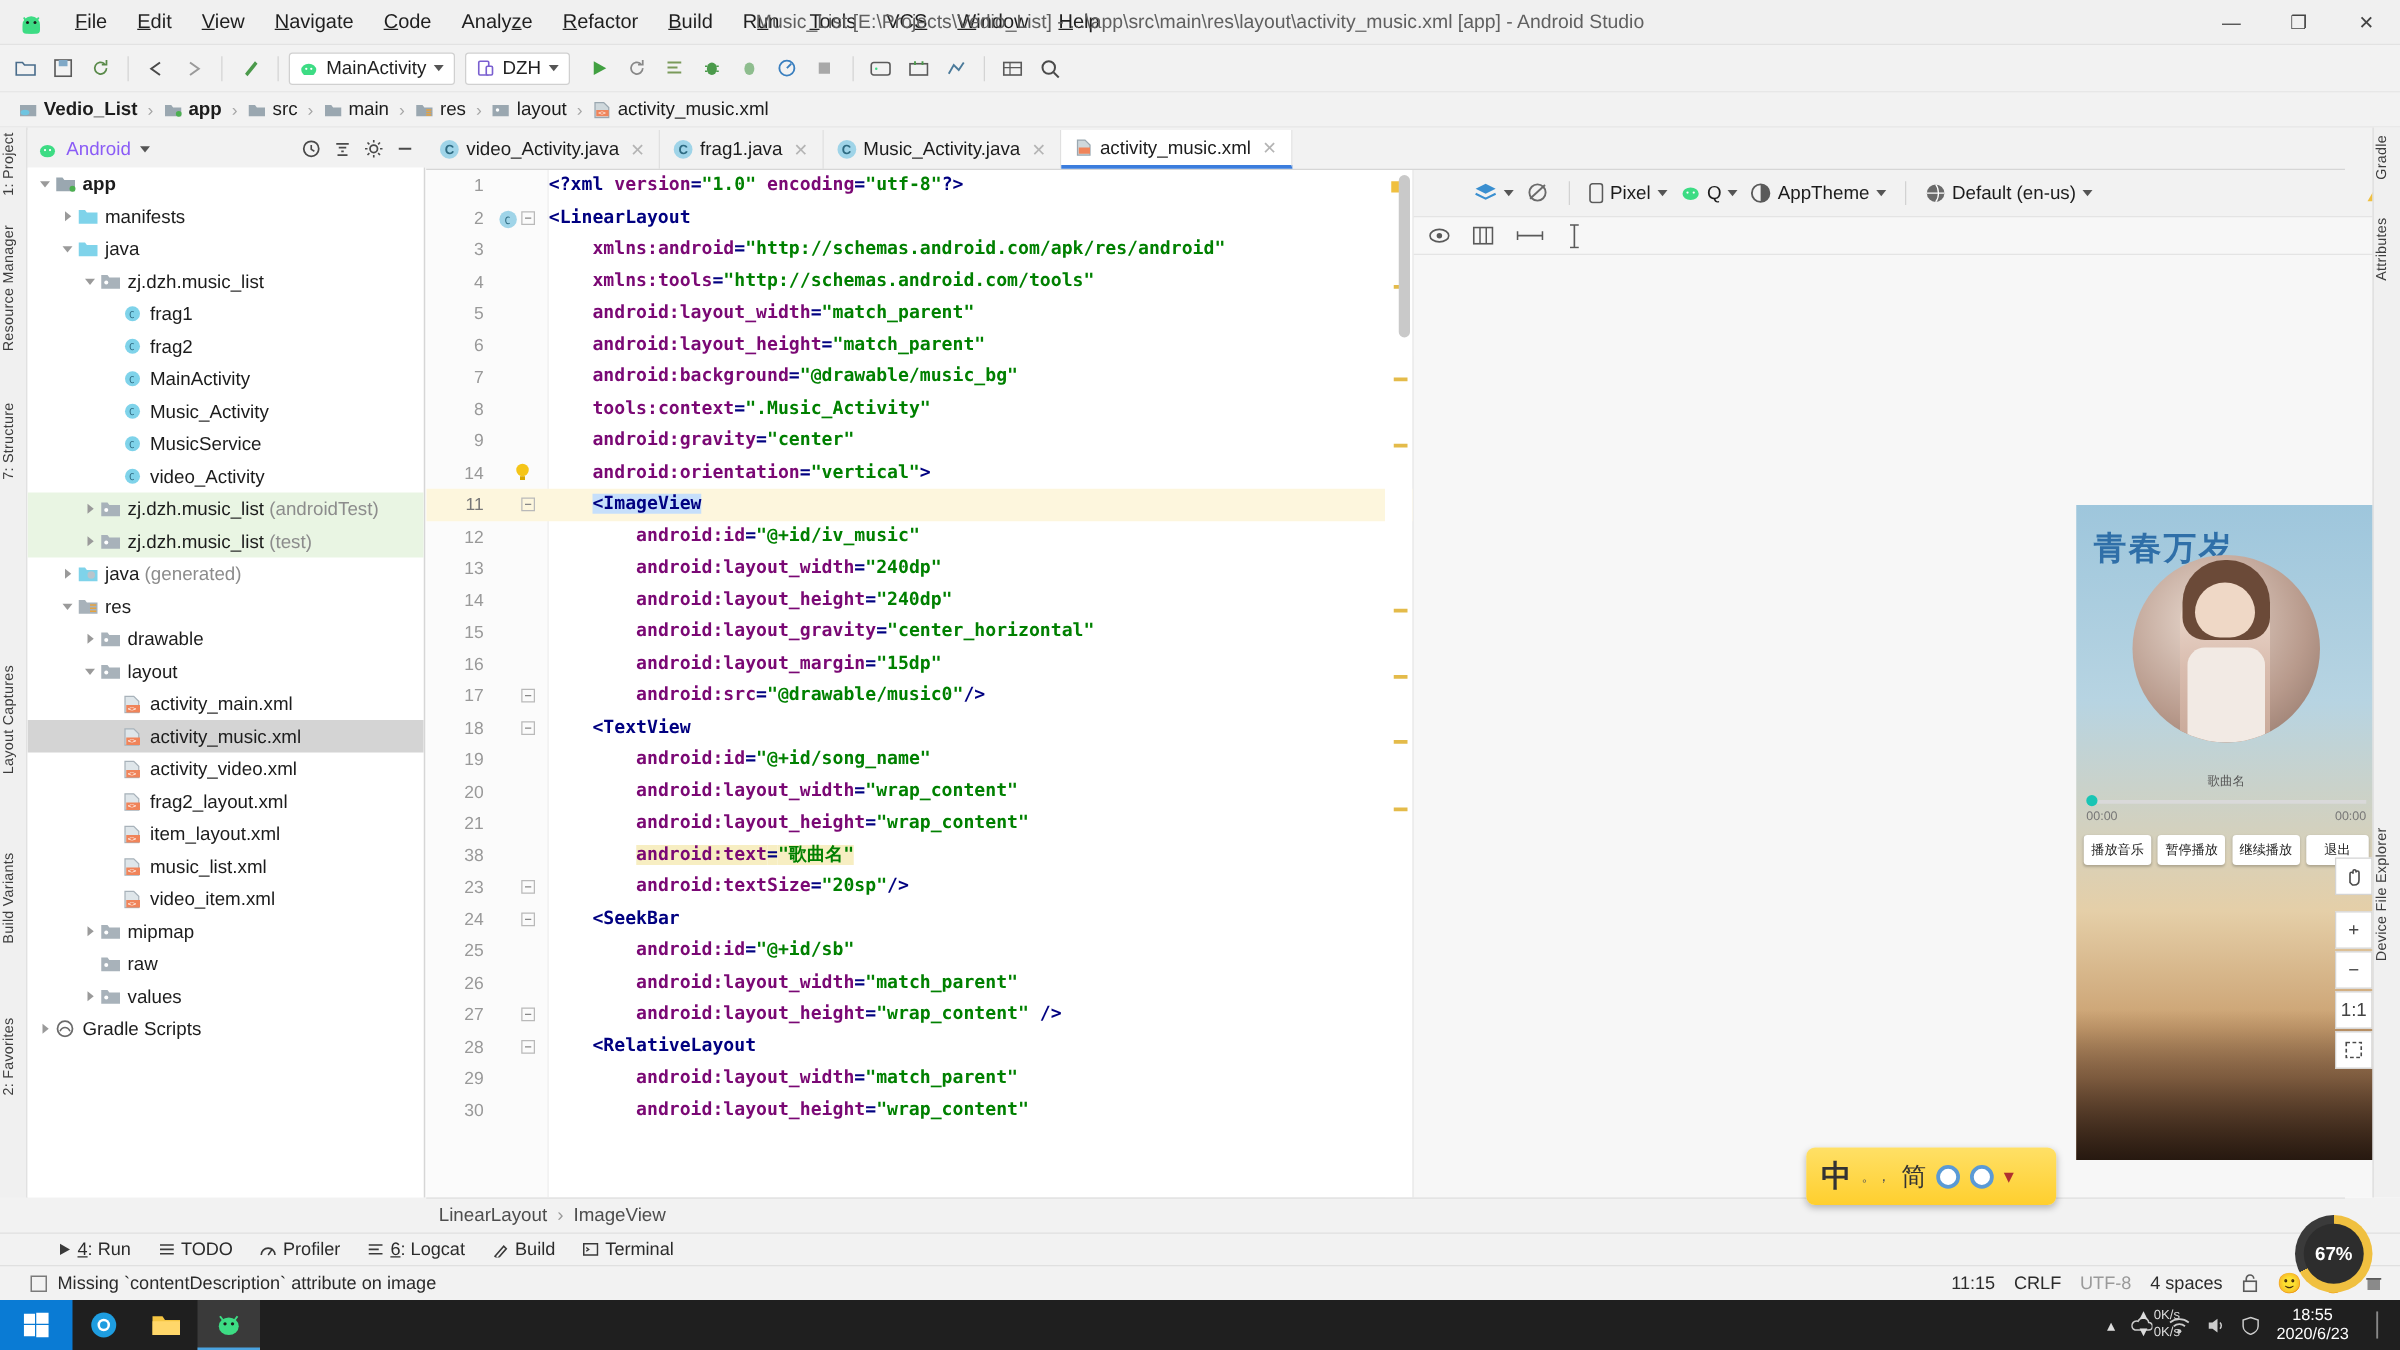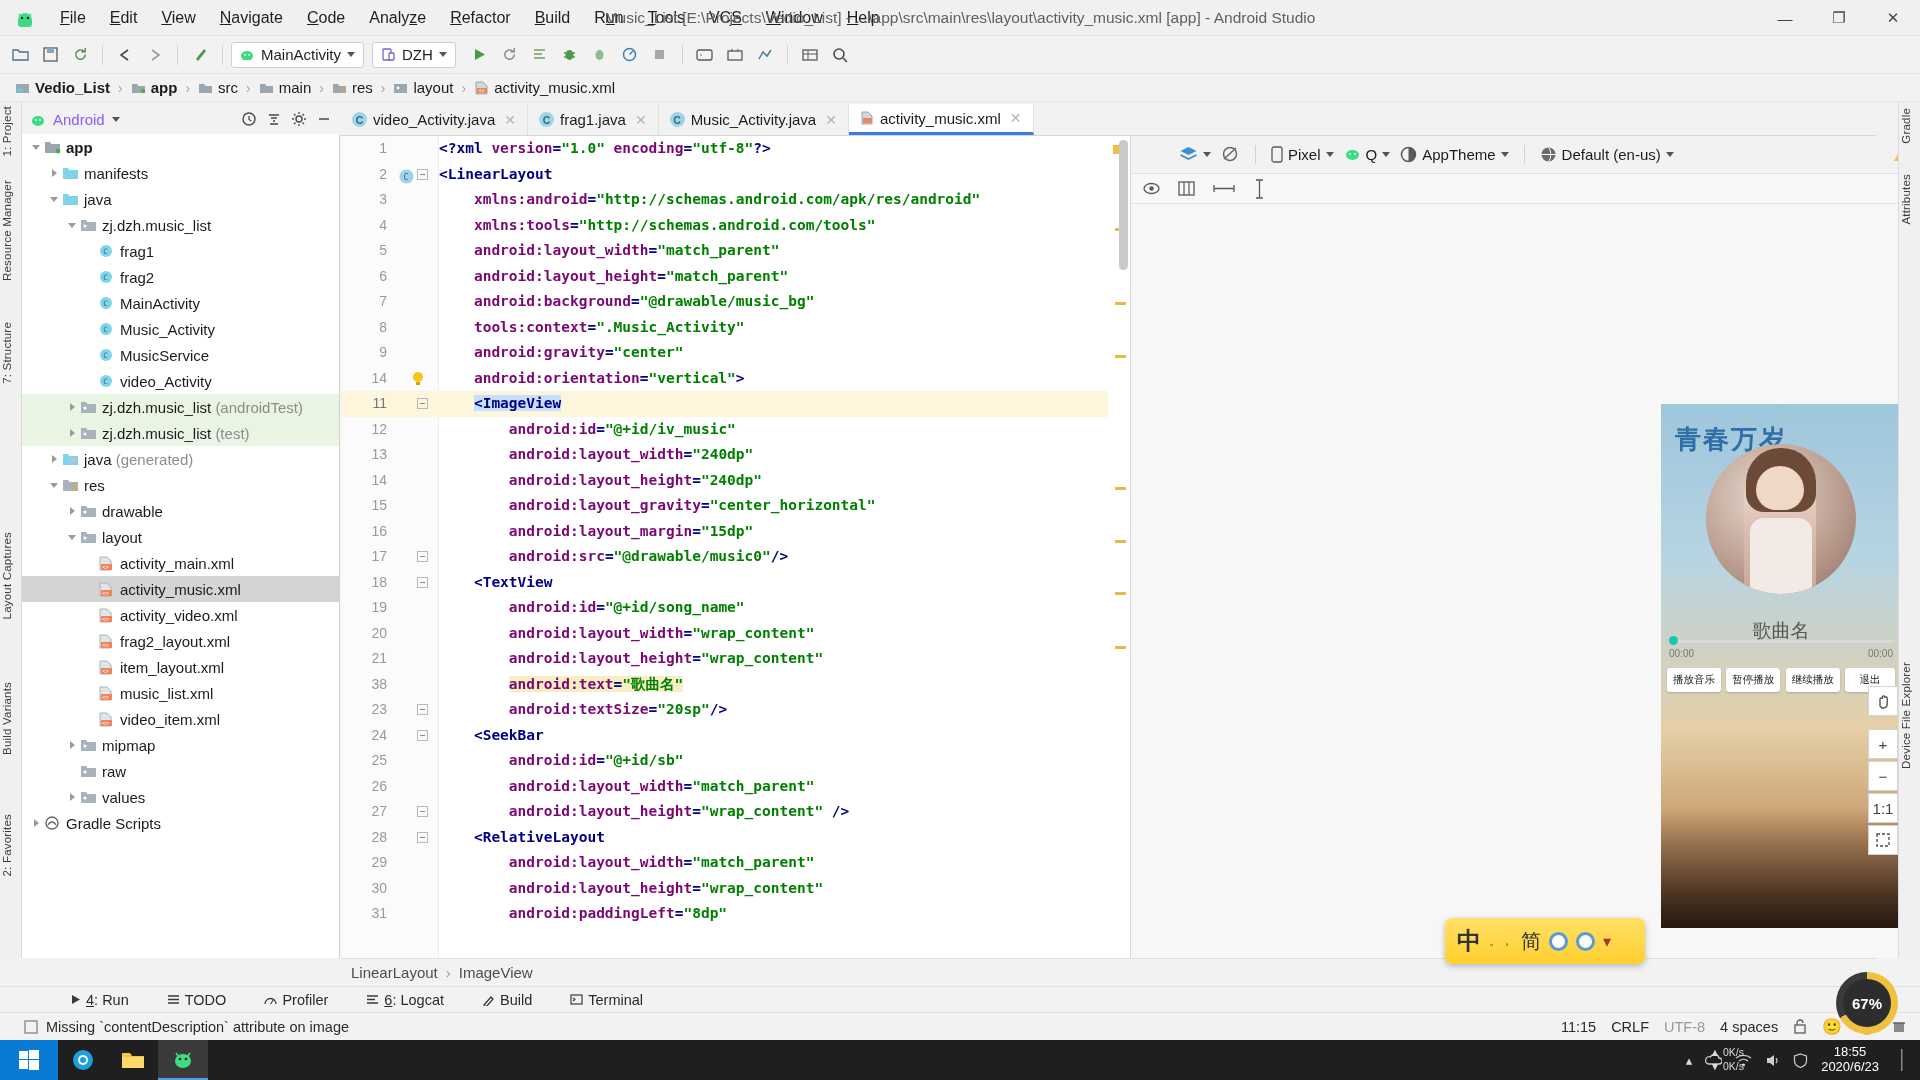--- a/index.html
+++ b/index.html
@@ -116,21 +116,21 @@
      border-bottom:1px solid #e4e4e4; display:flex; align-items:center; gap:18px; padding-left:12px; color:#555;}
   .canvas { position:absolute; left:0; top:68px; width:789px; height:754px; background:#f7f7f7; overflow:hidden;}
 
   .phone { position:absolute; left:530px; top:200px; width:240px; height:524px; overflow:hidden;
      background:linear-gradient(180deg,#9ec6dc 0%,#b7d4e2 30%,#e5cfa8 62%,#caa070 80%,#6b4a33 100%); }
   .phone .albumwrap { position:absolute; left:50%; top:40px; transform:translateX(-50%);
       width:150px; height:150px; border-radius:50%; overflow:hidden;
       background:radial-gradient(circle at 40% 35%,#e8d9cf,#b89a8c 60%,#8a6f63); }
   .poster-title { position:absolute; left:14px; top:22px; font-size:26px; font-weight:bold; color:#2f6fa8;
       font-family:"DejaVu Sans",sans-serif; letter-spacing:2px; line-height:1.05;}
-  .songname { position:absolute; left:0; top:214px; width:100%; text-align:center; color:#555; font-size:19px;}
+  .songname { position:absolute; left:0; top:214px; width:100%; text-align:center; color:#555; font-size:10px;}
   .seek { position:absolute; left:8px; top:236px; width:224px; height:3px; background:#d9d9d9;}
   .seek .knob { position:absolute; left:0; top:-4px; width:9px; height:9px; border-radius:50%; background:#19c5b4;}
   .times { position:absolute; left:8px; top:244px; width:224px; display:flex; justify-content:space-between;
       font-size:10px; color:#777;}
   .btnrow { position:absolute; left:6px; top:264px; width:228px; display:flex; justify-content:space-between;}
   .pbtn { background:#fff; border-radius:3px; font-size:10.5px; color:#222; padding:5px 6px; min-width:50px;
       text-align:center; box-shadow:0 1px 2px rgba(0,0,0,.2);}
   .resize { position:absolute; left:787px; top:651px; color:#9a9a9a; font-size:15px; transform:rotate(0deg);}
 
   .zoomctl { position:absolute; right:22px; top:525px; width:30px; display:flex; flex-direction:column; gap:2px;}
@@ -141,21 +141,21 @@
 
   
   .rightstrip { position:absolute; right:0; top:102px; width:22px; height:856px; background:#f0f0f0;
       border-left:1px solid #dcdcdc;}
 
   
   .bottombc { position:absolute; left:341px; top:958px; width:1535px; height:28px; background:#f2f2f2;
       display:flex; align-items:center; gap:8px; padding-left:10px; font-size:15px; color:#4d4d4d;
       border-top:1px solid #e0e0e0;}
   .toolwin { position:absolute; left:0; top:986px; width:1920px; height:26px; background:#f2f2f2;
-      border-top:1px solid #e0e0e0; display:flex; align-items:center; gap:38px; padding-left:70px; font-size:14.5px;}
+      border-top:1px solid #e0e0e0; display:flex; align-items:center; gap:22px; padding-left:46px; font-size:14.5px;}
   .tw { display:flex; align-items:center; gap:5px; color:#2b2b2b;}
   .tw u { text-decoration:underline;}
   .statusbar { position:absolute; left:0; top:1012px; width:1920px; height:28px; background:#f2f2f2;
       border-top:1px solid #e0e0e0; display:flex; align-items:center; padding-left:24px; font-size:14.5px; color:#2b2b2b;}
   .statusright { margin-left:auto; display:flex; align-items:center; gap:15px; padding-right:14px;}
   .muted2 { color:#9a9a9a; }
 
   
   .taskbar { position:absolute; left:0; top:1040px; width:1920px; height:40px; background:#1f1f1f; display:flex; align-items:center;}
   .startbtn { width:58px; height:40px; background:#0a7bd4; display:flex; align-items:center; justify-content:center;}
@@ -717,21 +717,20 @@
         <div class="cl"><span class="ln">21</span><span class="code">&nbsp;&nbsp;&nbsp;&nbsp;&nbsp;&nbsp;&nbsp;&nbsp;<span class="at">android:layout_height</span><span class="tg">=</span><span class="st">"wrap_content"</span></span></div>
         <div class="cl"><span class="ln">38</span><span class="code">&nbsp;&nbsp;&nbsp;&nbsp;&nbsp;&nbsp;&nbsp;&nbsp;<span class="at warnbg">android:text</span><span class="tg warnbg">=</span><span class="st warnbg">"歌曲名"</span></span></div>
         <div class="cl"><span class="ln">23</span><span class="fold"></span><span class="code">&nbsp;&nbsp;&nbsp;&nbsp;&nbsp;&nbsp;&nbsp;&nbsp;<span class="at">android:textSize</span><span class="tg">=</span><span class="st">"20sp"</span><span class="tg">/&gt;</span></span></div>
         <div class="cl"><span class="ln">24</span><span class="fold"></span><span class="code">&nbsp;&nbsp;&nbsp;&nbsp;<span class="tg">&lt;SeekBar</span></span></div>
         <div class="cl"><span class="ln">25</span><span class="code">&nbsp;&nbsp;&nbsp;&nbsp;&nbsp;&nbsp;&nbsp;&nbsp;<span class="at">android:id</span><span class="tg">=</span><span class="st">"@+id/sb"</span></span></div>
         <div class="cl"><span class="ln">26</span><span class="code">&nbsp;&nbsp;&nbsp;&nbsp;&nbsp;&nbsp;&nbsp;&nbsp;<span class="at">android:layout_width</span><span class="tg">=</span><span class="st">"match_parent"</span></span></div>
         <div class="cl"><span class="ln">27</span><span class="fold"></span><span class="code">&nbsp;&nbsp;&nbsp;&nbsp;&nbsp;&nbsp;&nbsp;&nbsp;<span class="at">android:layout_height</span><span class="tg">=</span><span class="st">"wrap_content"</span><span class="tg"> /&gt;</span></span></div>
         <div class="cl"><span class="ln">28</span><span class="fold"></span><span class="code">&nbsp;&nbsp;&nbsp;&nbsp;<span class="tg">&lt;RelativeLayout</span></span></div>
         <div class="cl"><span class="ln">29</span><span class="code">&nbsp;&nbsp;&nbsp;&nbsp;&nbsp;&nbsp;&nbsp;&nbsp;<span class="at">android:layout_width</span><span class="tg">=</span><span class="st">"match_parent"</span></span></div>
         <div class="cl"><span class="ln">30</span><span class="code">&nbsp;&nbsp;&nbsp;&nbsp;&nbsp;&nbsp;&nbsp;&nbsp;<span class="at">android:layout_height</span><span class="tg">=</span><span class="st">"wrap_content"</span></span></div>
-        <div class="cl"><span class="ln">31</span><span class="code">&nbsp;&nbsp;&nbsp;&nbsp;&nbsp;&nbsp;&nbsp;&nbsp;<span class="at">android:paddingLeft</span><span class="tg">=</span><span class="st">"8dp"</span></span></div>
       </div>
     <div class="markers">
       <div class="mk warn" style="top:9px; width:13px; height:9px;"></div>
       <div class="mk" style="top:92px;"></div>
       <div class="mk" style="top:166px;"></div>
       <div class="mk" style="top:219px;"></div>
       <div class="mk" style="top:351px;"></div>
       <div class="mk" style="top:404px;"></div>
       <div class="mk" style="top:456px;"></div>
       <div class="mk" style="top:510px;"></div>

